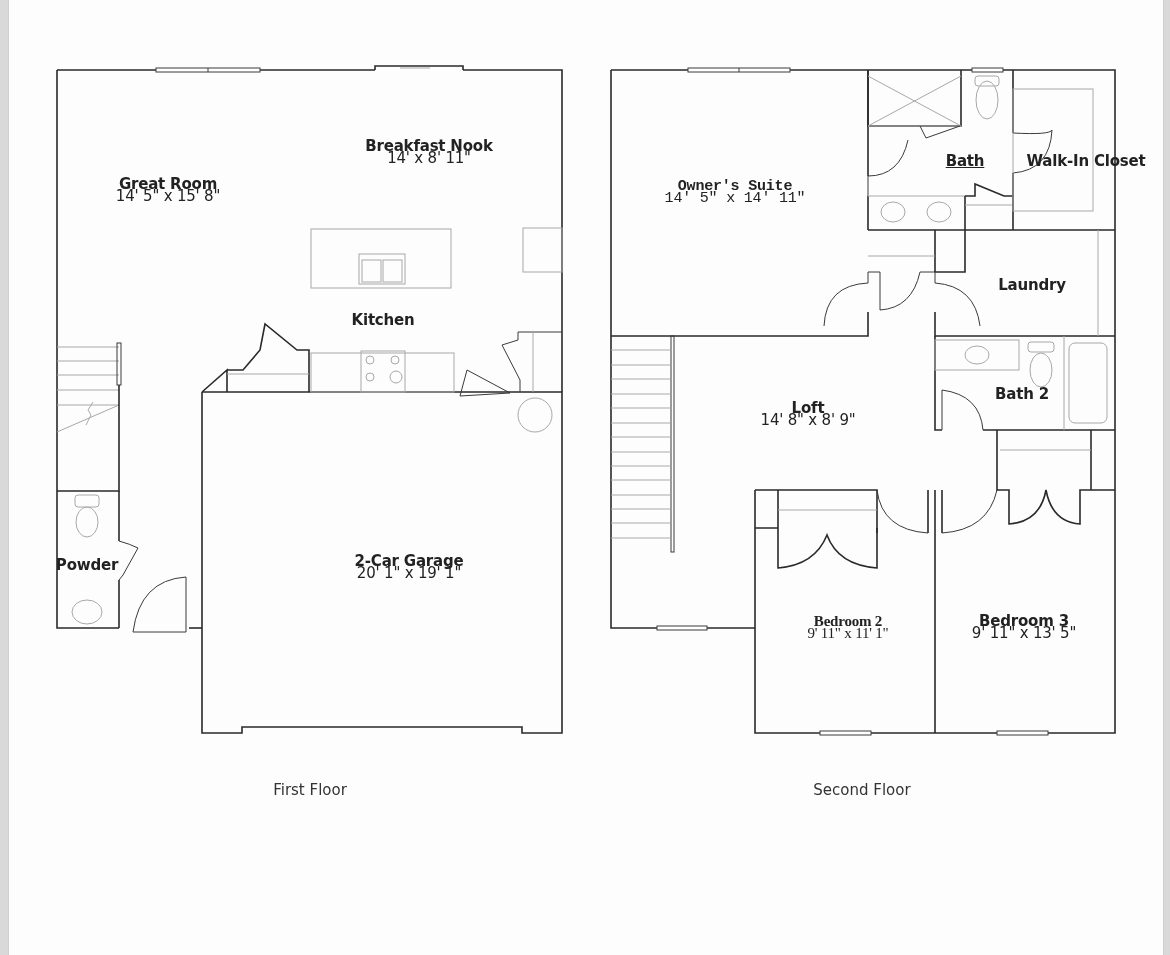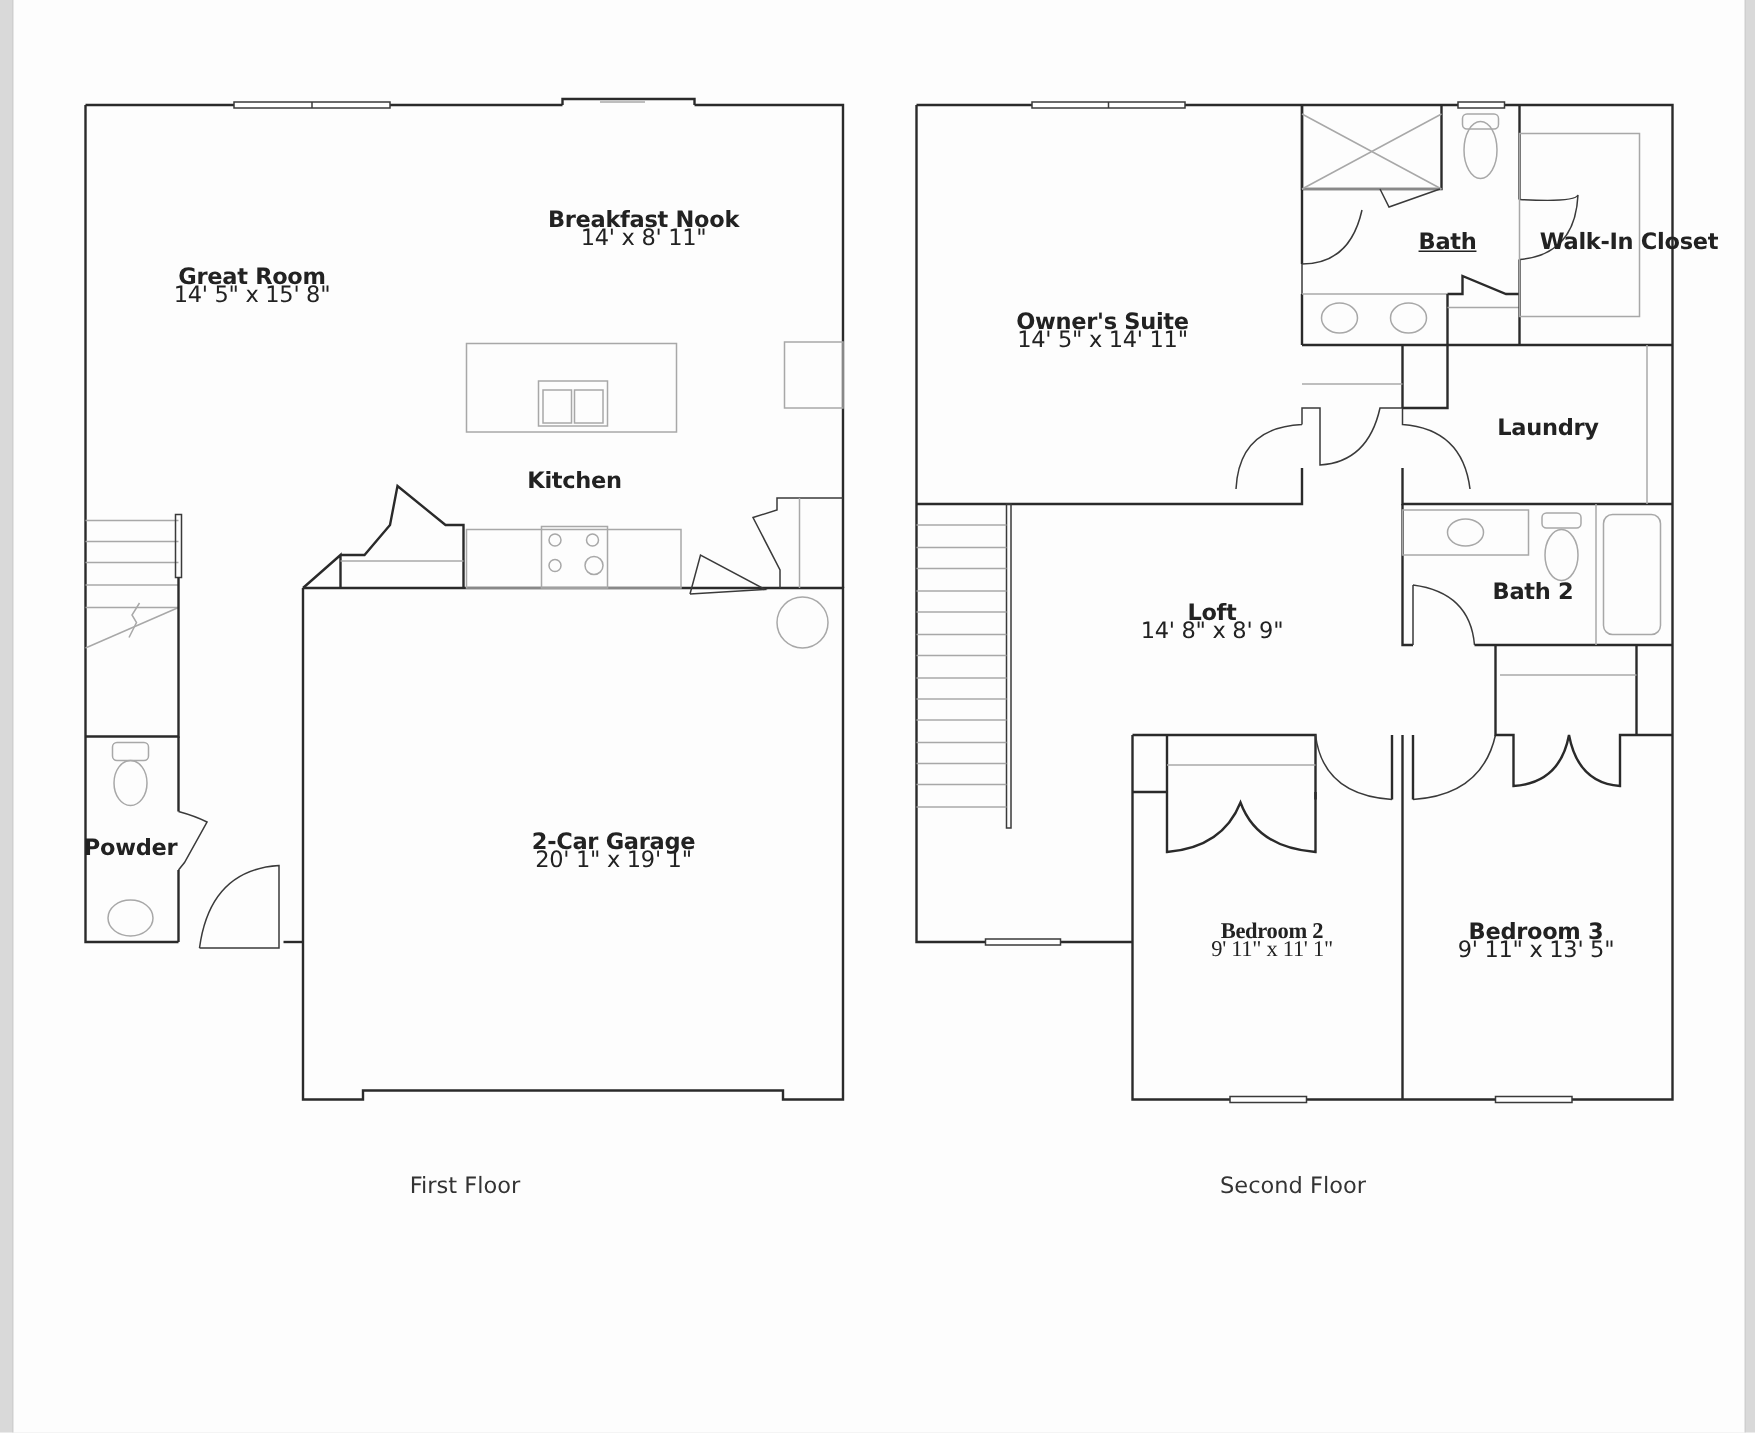--- a/index.html
+++ b/index.html
@@ -189,21 +189,21 @@
   <div>Kitchen</div>
 </div>
 <div class="lbl" style="left:87px; top:559px;">
   <div>Powder</div>
 </div>
 <div class="lbl" style="left:382px; top:555px;margin-left:27px;">
   <div>2-Car Garage</div>
   <div class="dim">20' 1" x 19' 1"</div>
 </div>
 
-<div class="lbl" style="left:735px; top:208px;">
+<div class="lbl" style="left:735px; top:181px;font-family:Liberation Mono, monospace;">
   <div>Owner's Suite</div>
   <div class="dim">14' 5" x 14' 11"</div>
 </div>
 <div class="lbl" style="left:965px; top:155px;text-decoration:underline;">
   <div>Bath</div>
 </div>
 <div class="lbl" style="left:1062px; top:155px;margin-left:24px;">
   <div>Walk-In Closet</div>
 </div>
 <div class="lbl" style="left:1032px; top:279px;">

